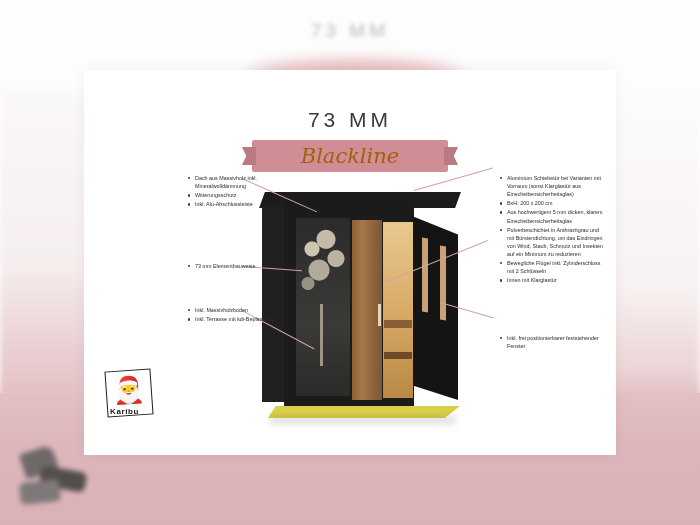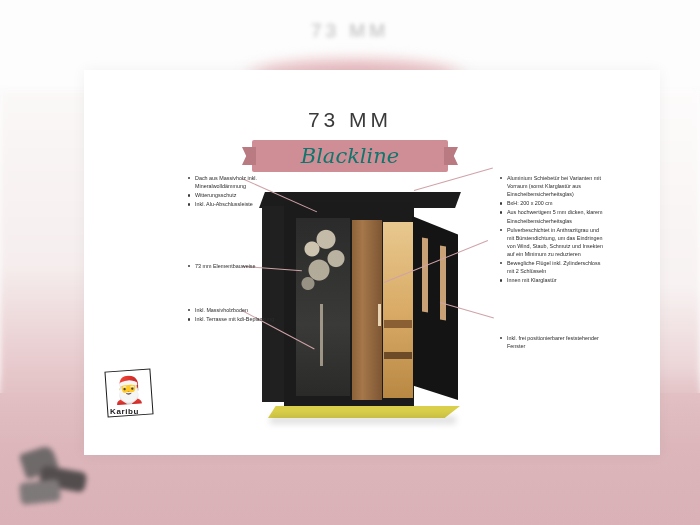--- a/index.html
+++ b/index.html
@@ -96,21 +96,20 @@
 
   
   .card {
     position: absolute;
     left: 84px;
     top: 70px;
     width: 532px;
     height: 385px;
     background: #ffffff;
     box-shadow: 0 0 14px rgba(0,0,0,0.05);
-    padding-left: 44px;
   }
 
   
   .mm-title {
     position: absolute;
     left: 0;
     top: 38px;
     width: 532px;
     text-align: center;
     font-size: 21px;
@@ -148,21 +147,21 @@
     position: absolute;
     left: 8px;
     top: 2px;
     width: 196px;
     height: 32px;
     line-height: 32px;
     text-align: center;
     font-family: "DejaVu Serif", serif;
     font-style: italic;
     font-size: 21px;
-    color: #0f766e;
+    color: #a16207;
     z-index: 2;
   }
 
   
   .cabin {
     position: absolute;
     left: 156px;
     top: 122px;
     width: 236px;
     height: 252px;

